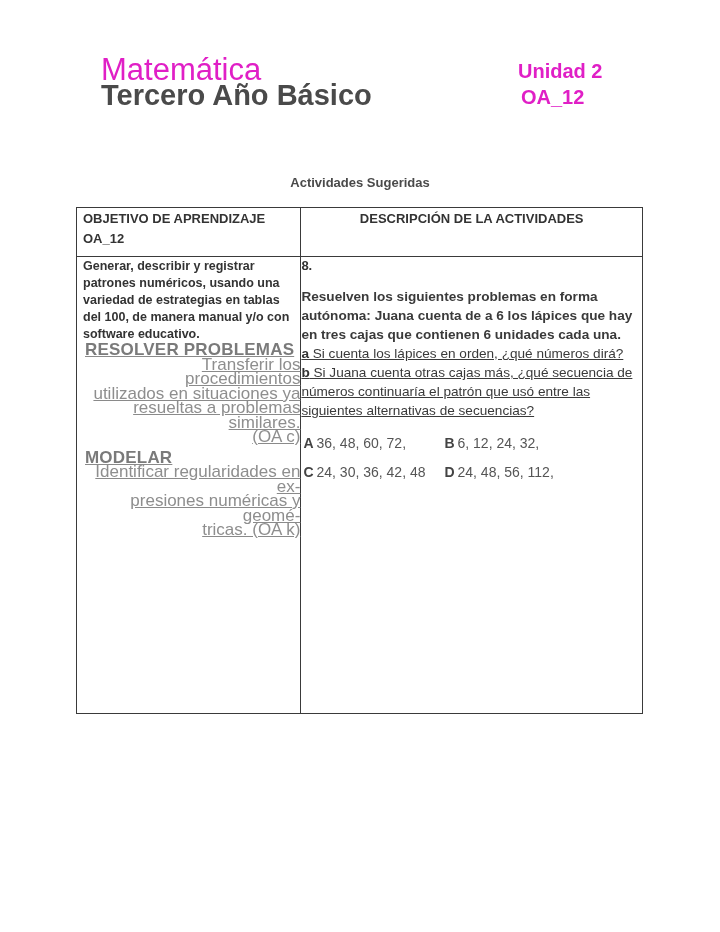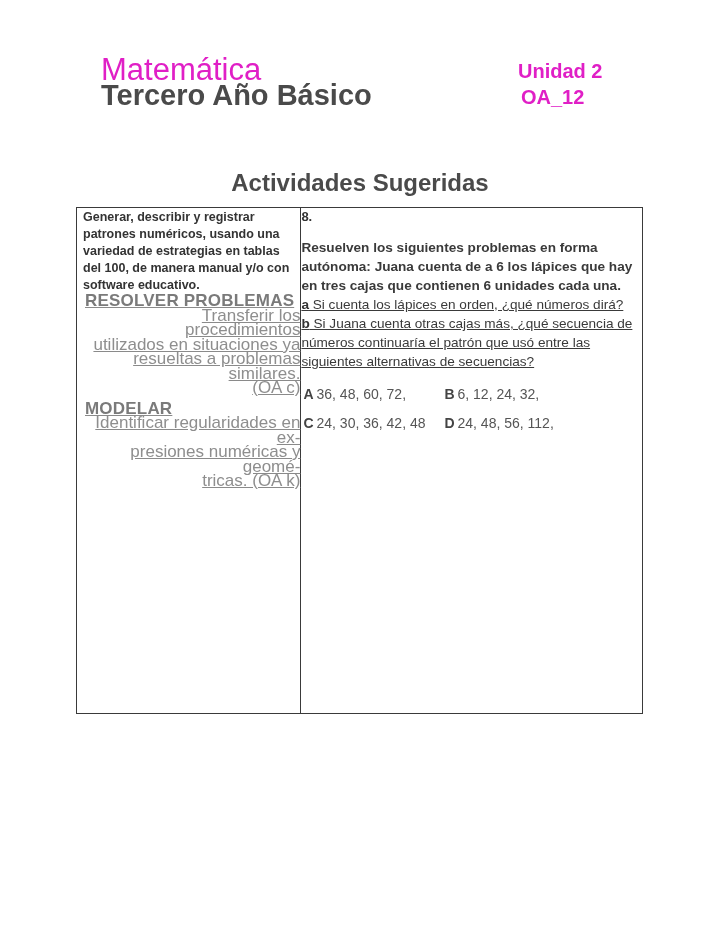--- a/index.html
+++ b/index.html
@@ -53,21 +53,21 @@
       font-weight: bold;
       color: #e01fc6;
       line-height: 28px;
     }
     .section-title {
       position: absolute;
       left: 0;
       width: 720px;
       top: 170px;
       text-align: center;
-      font-size: 24px;
+      font-size: 13px;
       font-weight: bold;
       color: #4a4a4a;
       line-height: 26px;
     }
     .activities-table {
       position: absolute;
       left: 76px;
       top: 207px;
       width: 567px;
       height: 507px;
@@ -169,20 +169,29 @@
 <div class="header-oa">OA_12</div>
 
 <div class="section-title">Actividades Sugeridas</div>
 
 <table class="activities-table">
   <colgroup>
     <col class="col-left">
     <col class="col-right">
   </colgroup>
   <tbody>
+      <tr class="row-header">
+    <td class="th-left">
+      <div>OBJETIVO DE APRENDIZAJE</div>
+      <div>OA_12</div>
+    </td>
+    <td class="th-right">
+      <div>DESCRIPCIÓN DE LA ACTIVIDADES</div>
+    </td>
+  </tr>
   <tr>
     <td>
       <div class="objective-text">Generar, describir y registrar patrones numéricos, usando una variedad de estrategias en tablas del 100, de manera manual y/o con software educativo.</div>
       <div class="skills-block">
         <div class="skill-heading">RESOLVER PROBLEMAS</div>
         <div class="skill-text">Transferir los procedimientos</div>
         <div class="skill-text">utilizados en situaciones ya</div>
         <div class="skill-text">resueltas a problemas similares.</div>
         <div class="skill-text">(OA c)</div>
         <div class="skill-gap"></div>

